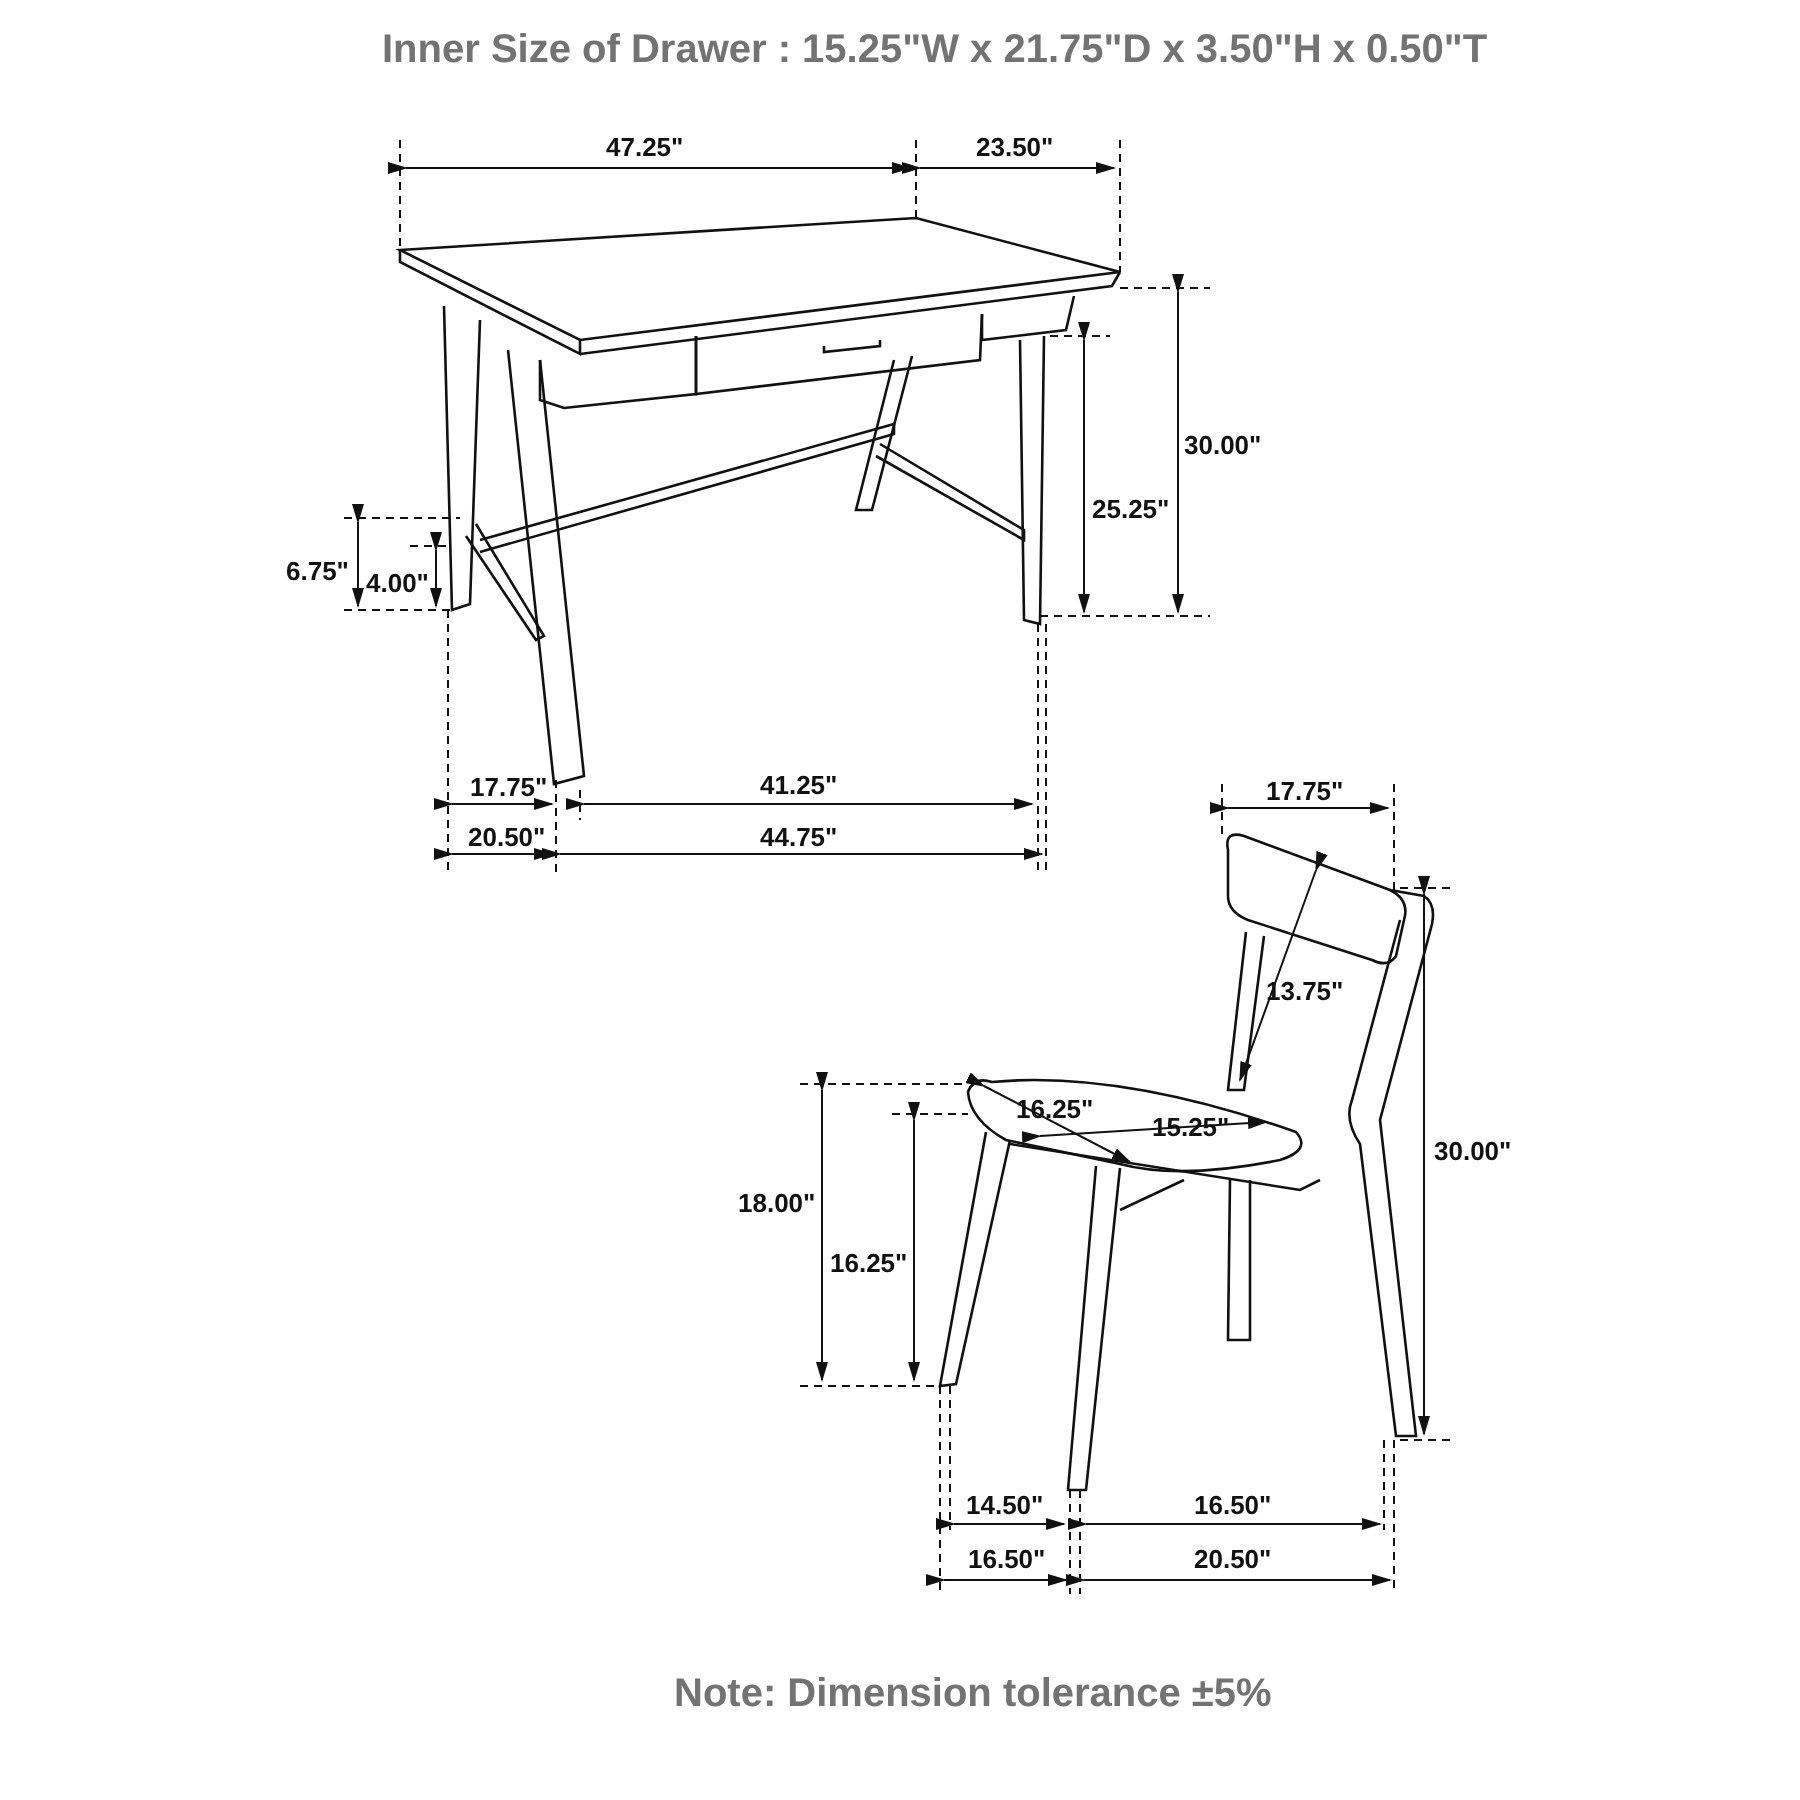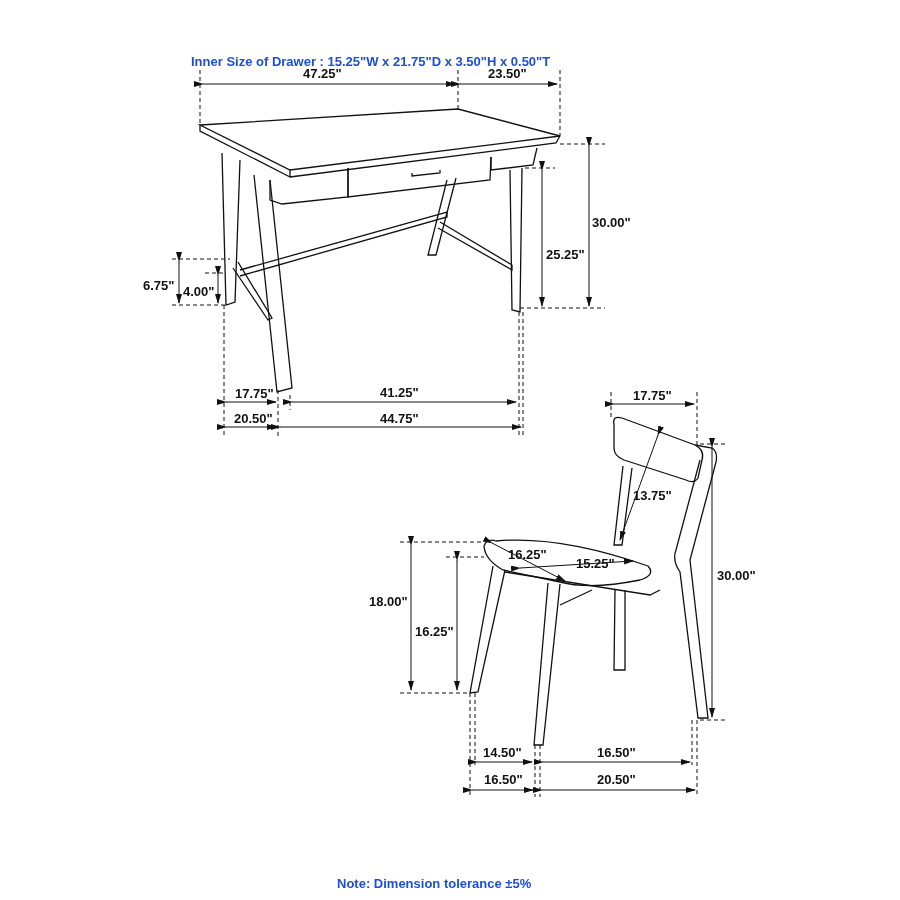--- a/index.html
+++ b/index.html
@@ -1,19 +1,19 @@
 <!DOCTYPE html>
 <html><head>
 <meta charset="utf-8">
 <style>
   html,body{margin:0;padding:0;background:#fff;}
   body{width:900px;height:900px;position:relative;overflow:hidden;font-family:"Liberation Sans",sans-serif;}
   svg{position:absolute;left:0;top:0;}
   .lbl{position:absolute;font-weight:bold;font-size:13px;color:#111;white-space:nowrap;line-height:1;}
-  .title{position:absolute;font-weight:bold;font-size:13px;color:#1d4ed8;white-space:nowrap;margin-top:40px;}
+  .title{position:absolute;font-weight:bold;font-size:20px;color:#737373;white-space:nowrap;}
 </style>
 </head>
 <body>
 
 <svg width="900" height="900" viewBox="0 0 900 900">
   <defs>
     <marker id="ar" markerWidth="10" markerHeight="6" refX="9" refY="3" orient="auto" markerUnits="userSpaceOnUse">
       <path d="M0,0 L10,3 L0,6 Z" fill="#111"></path>
     </marker>
   </defs>

